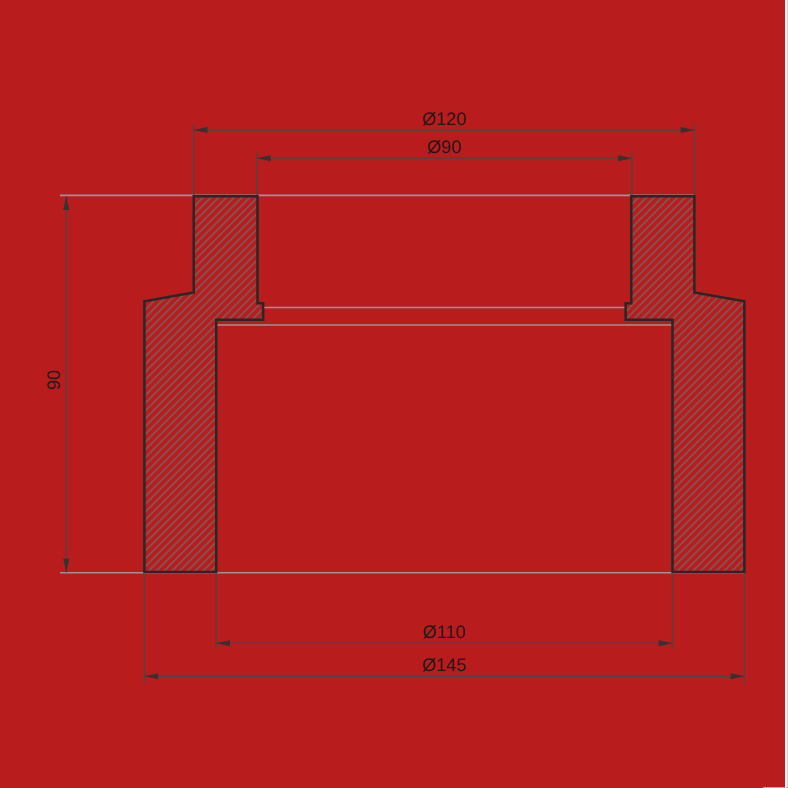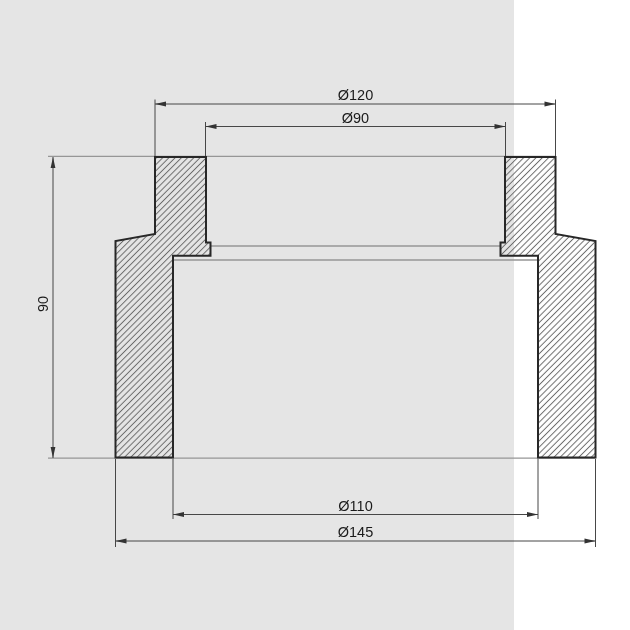--- a/index.html
+++ b/index.html
@@ -6,23 +6,23 @@
     margin: 0;
     padding: 0;
     background: #ffffff;
     width: 630px;
     height: 630px;
     overflow: hidden;
     font-family: "Liberation Sans", sans-serif;
   }
   .canvas {
     position: relative;
-    width: 514px;
+    width: 628px;
     height: 630px;
-    background: #e5e5e5;
+    background: #b91c1c;
   }
   svg { display: block; }
   .section-poly {
     fill: url(#hatch);
     stroke: #272727;
     stroke-width: 2;
     stroke-linejoin: miter;
   }
   .edge-line {
     stroke: #969696;

